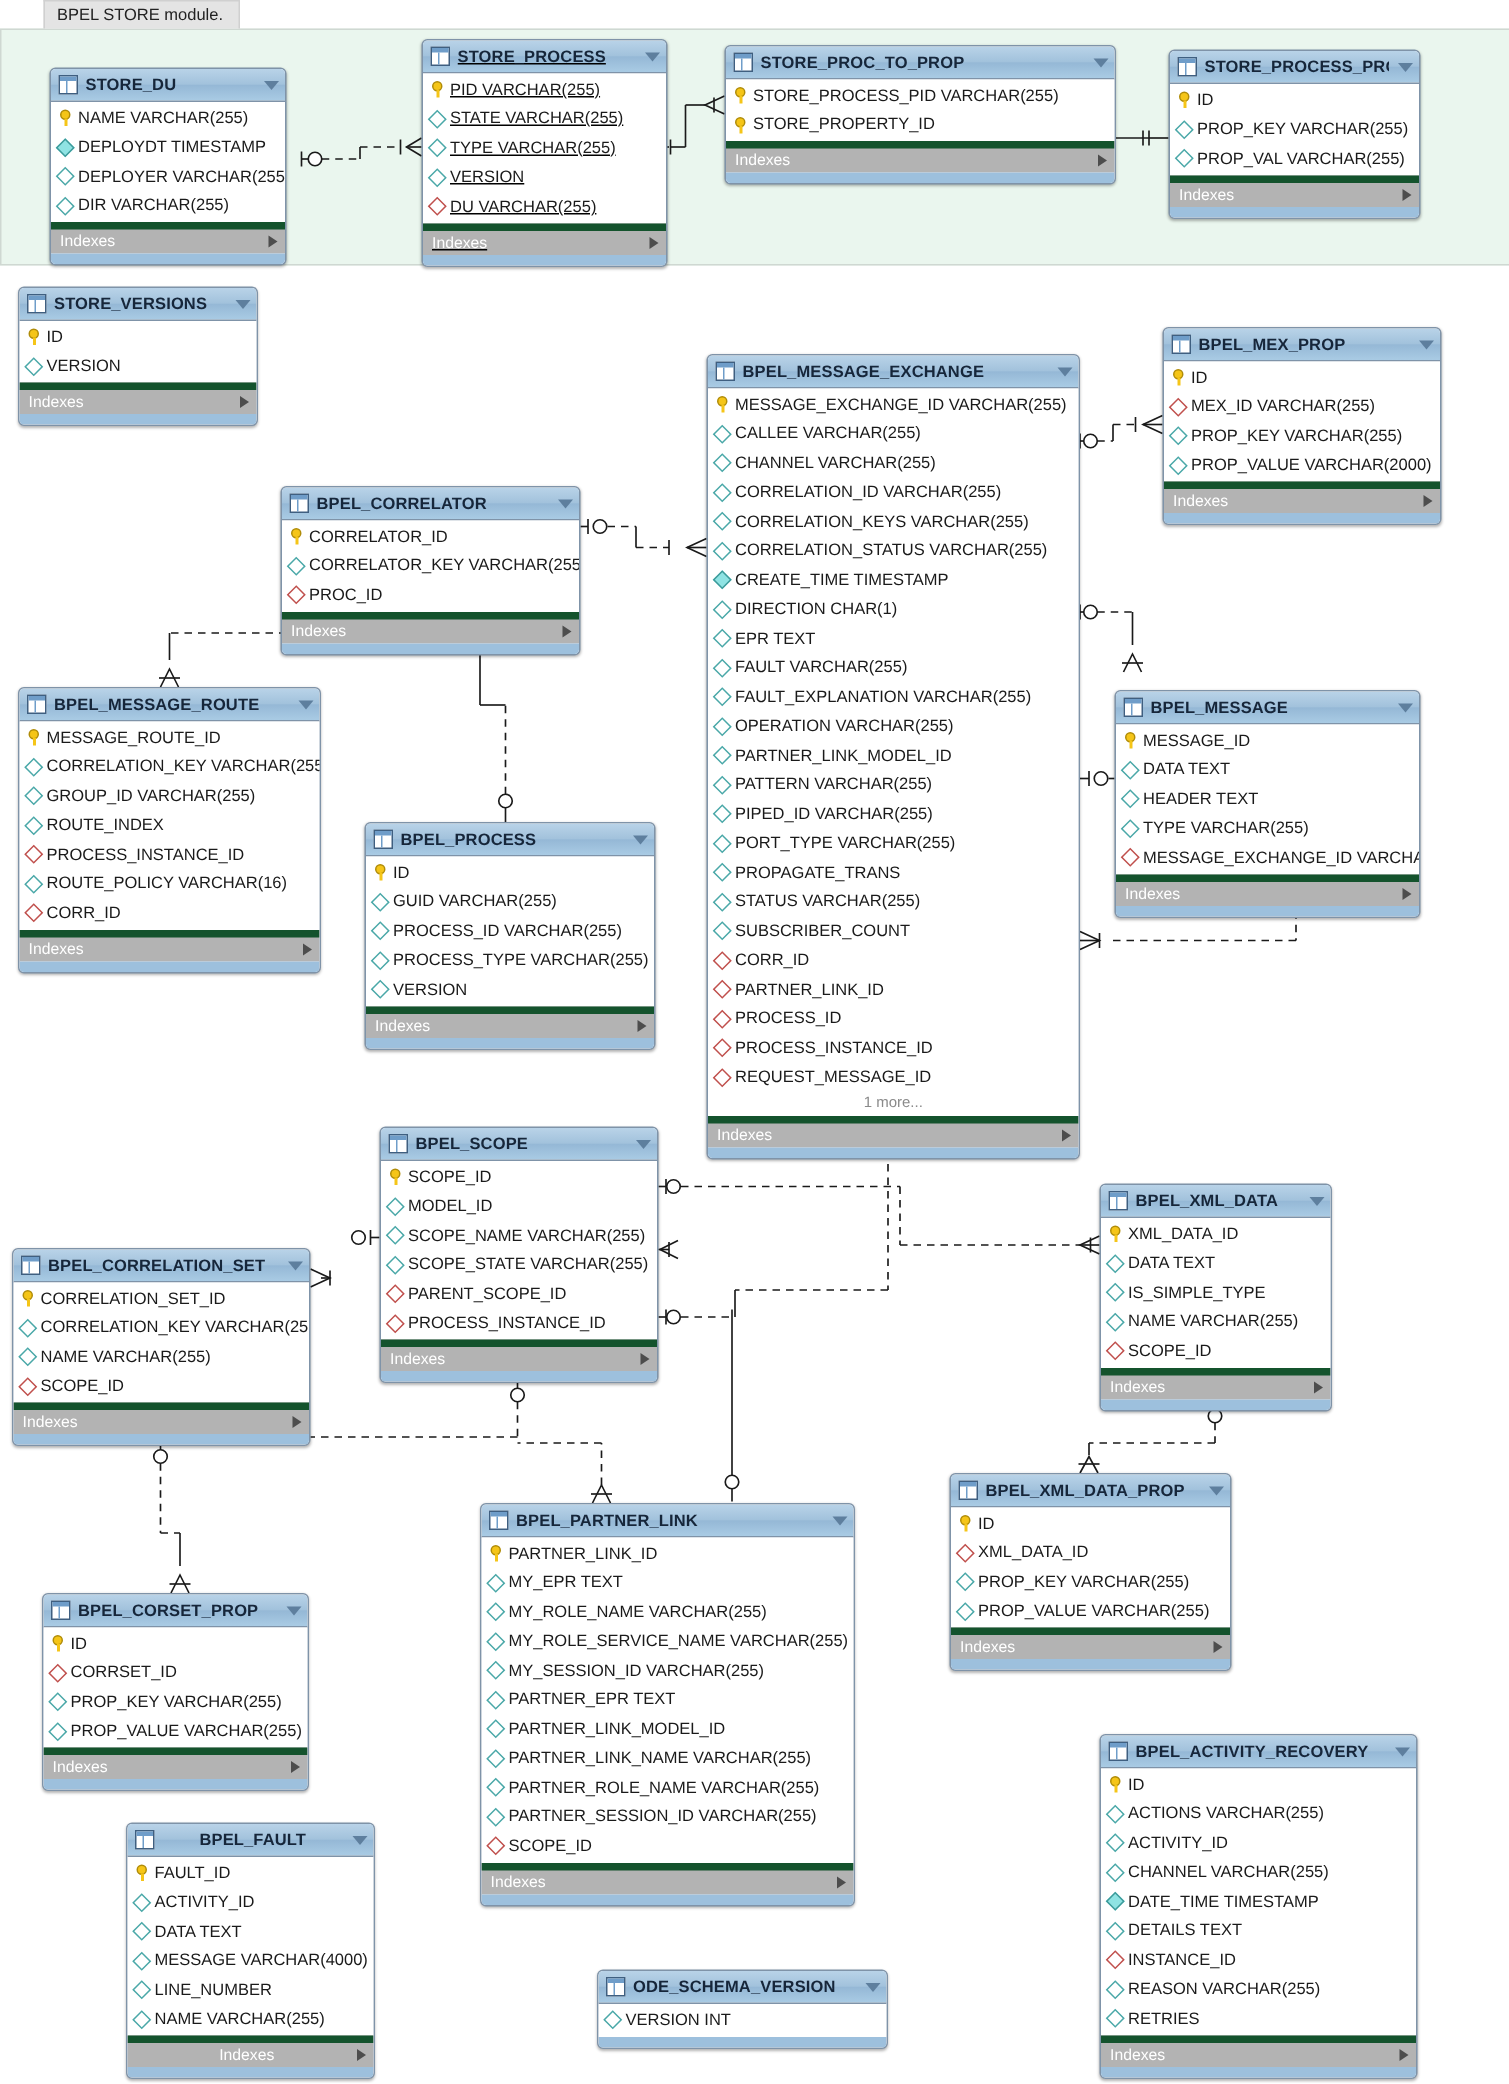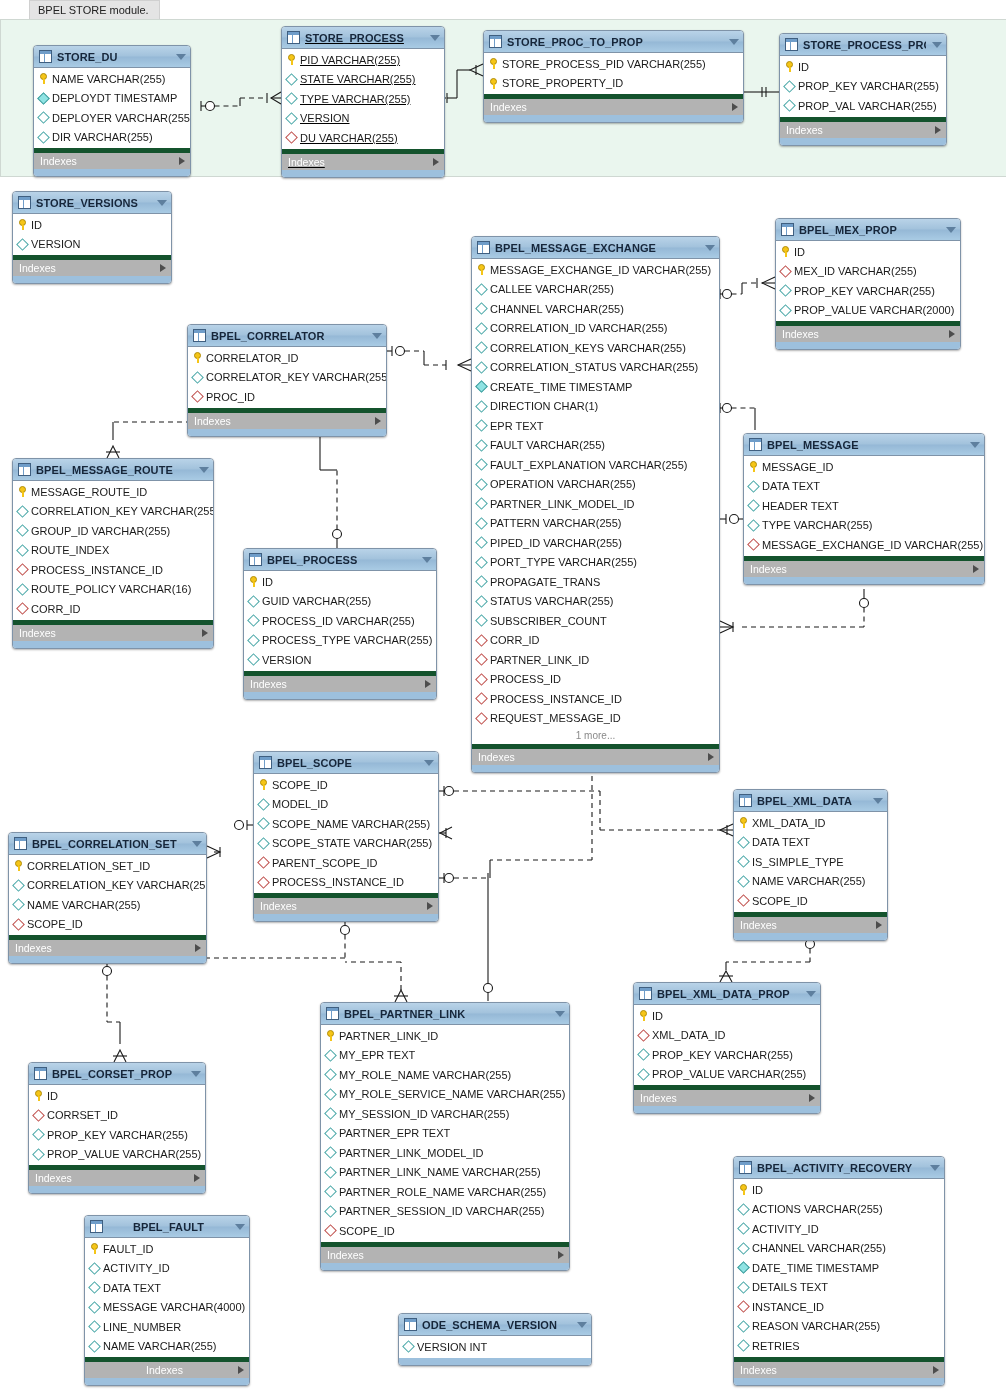--- a/index.html
+++ b/index.html
@@ -682,21 +682,21 @@
             <span class="g k-fk"></span>
             <span>CORR_ID</span>
           </div>
         </div>
         <div class="tbl-foot">
           <span class="lbl">Indexes</span>
           <span class="tri-r"></span>
         </div>
         <div class="tbl-base"></div>
       </div>
-      <div class="tbl" style="left: 743px; top: 433px; width: 242px;">
+      <div class="tbl" style="left: 743px; top: 460px; width: 204px;">
         <div class="tbl-head">
           <span class="tbl-icon"></span>
           <span class="tbl-title">BPEL_MESSAGE</span>
           <span class="caret"></span>
         </div>
         <div class="tbl-body">
           <div class="col">
             <span class="g k-pk"></span>
             <span>MESSAGE_ID</span>
           </div>

